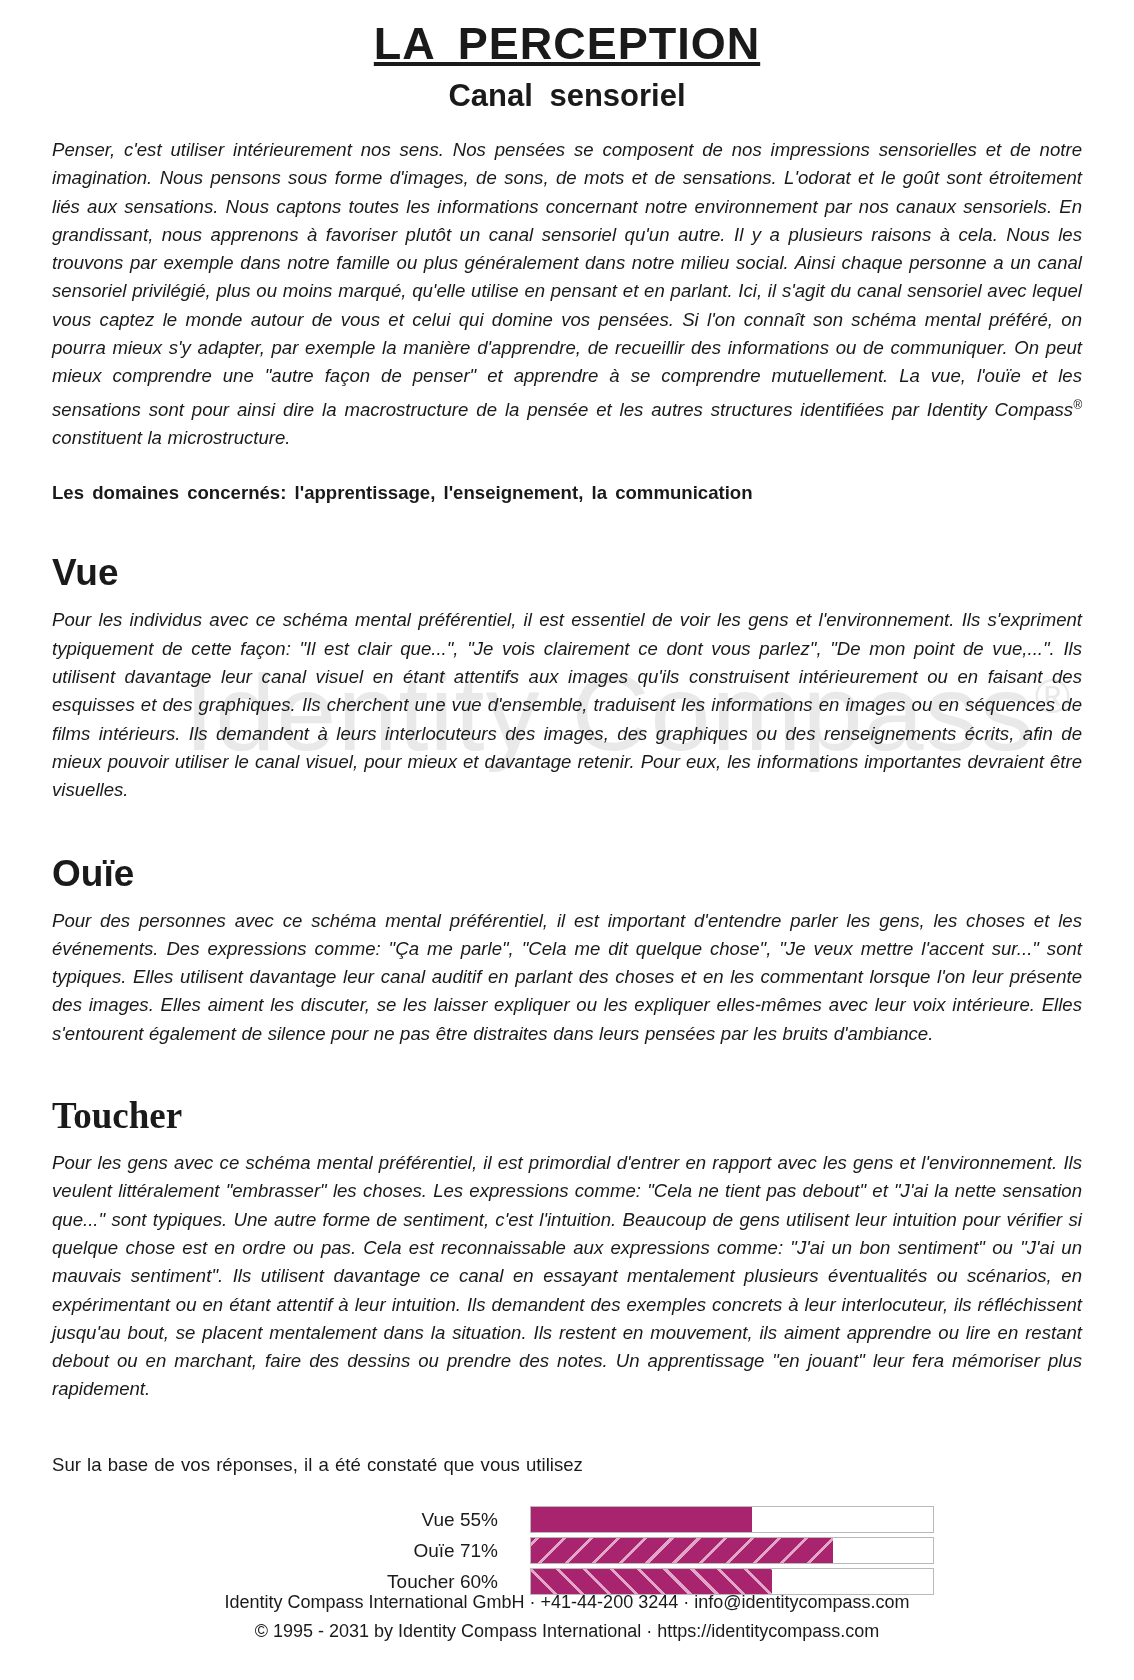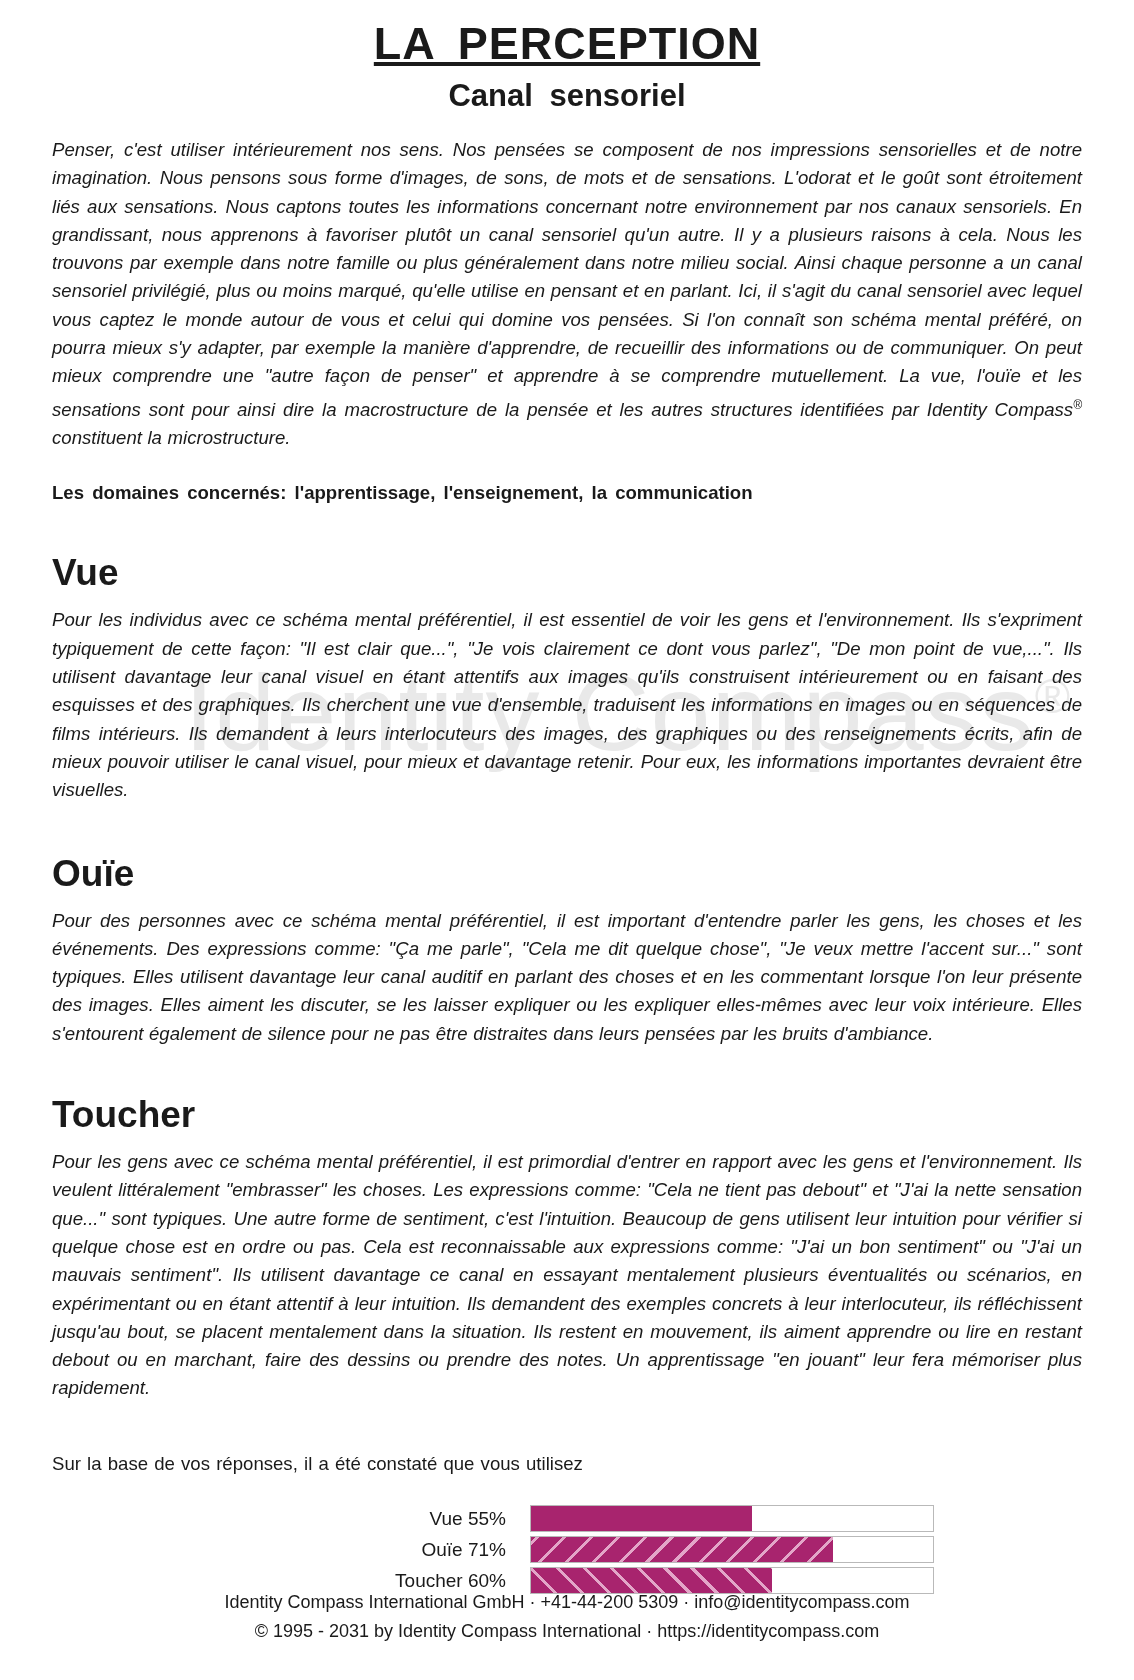--- a/index.html
+++ b/index.html
@@ -79,21 +79,21 @@
     font-weight: bold;
     margin: 30px 0 0 0;
     word-spacing: 3px;
   }
 
   h3.section {
     font-size: 37px;
     font-weight: bold;
     margin: 48px 0 12px 0;
   }
-  h3.section.tight { margin-top: 46px; }
+  h3.section.tight { margin-top: 46px; font-family: Liberation Serif, serif; }
 
   .intro-line {
     font-size: 18.6px;
     margin: 50px 0 0 0;
     word-spacing: 1px;
   }
 
   
   .chart {
     margin-top: 30px;
@@ -101,21 +101,21 @@
   }
   .chart-row {
     display: flex;
     align-items: center;
     height: 28px;
     margin-bottom: 3px;
   }
   .chart-label {
     width: 478px;
     text-align: right;
-    padding-right: 24px;
+    padding-right: 32px;
     font-size: 19px;
     box-sizing: border-box;
     white-space: nowrap;
   }
   .chart-track {
     width: 404px;
     height: 27px;
     border: 1px solid #b9b9b9;
     background: #ffffff;
     box-sizing: border-box;
@@ -205,17 +205,17 @@
         <div class="chart-track">
           <div class="chart-fill hatch-fwd" id="fill-2" style="width: 60%;"></div>
         </div>
       </div>
 
     </div>
 
   </div>
 
   <div class="footer">
-    <div>Identity Compass International GmbH  ·  +41-44-200 5309  ·  info@identitycompass.com</div>
+    <div>Identity Compass International GmbH  ·  +41-44-200 3244  ·  info@identitycompass.com</div>
     <div>© 1995 - 2031 by Identity Compass International   ·   https://identitycompass.com</div>
   </div>
 
 </div>
 
 </body></html>

